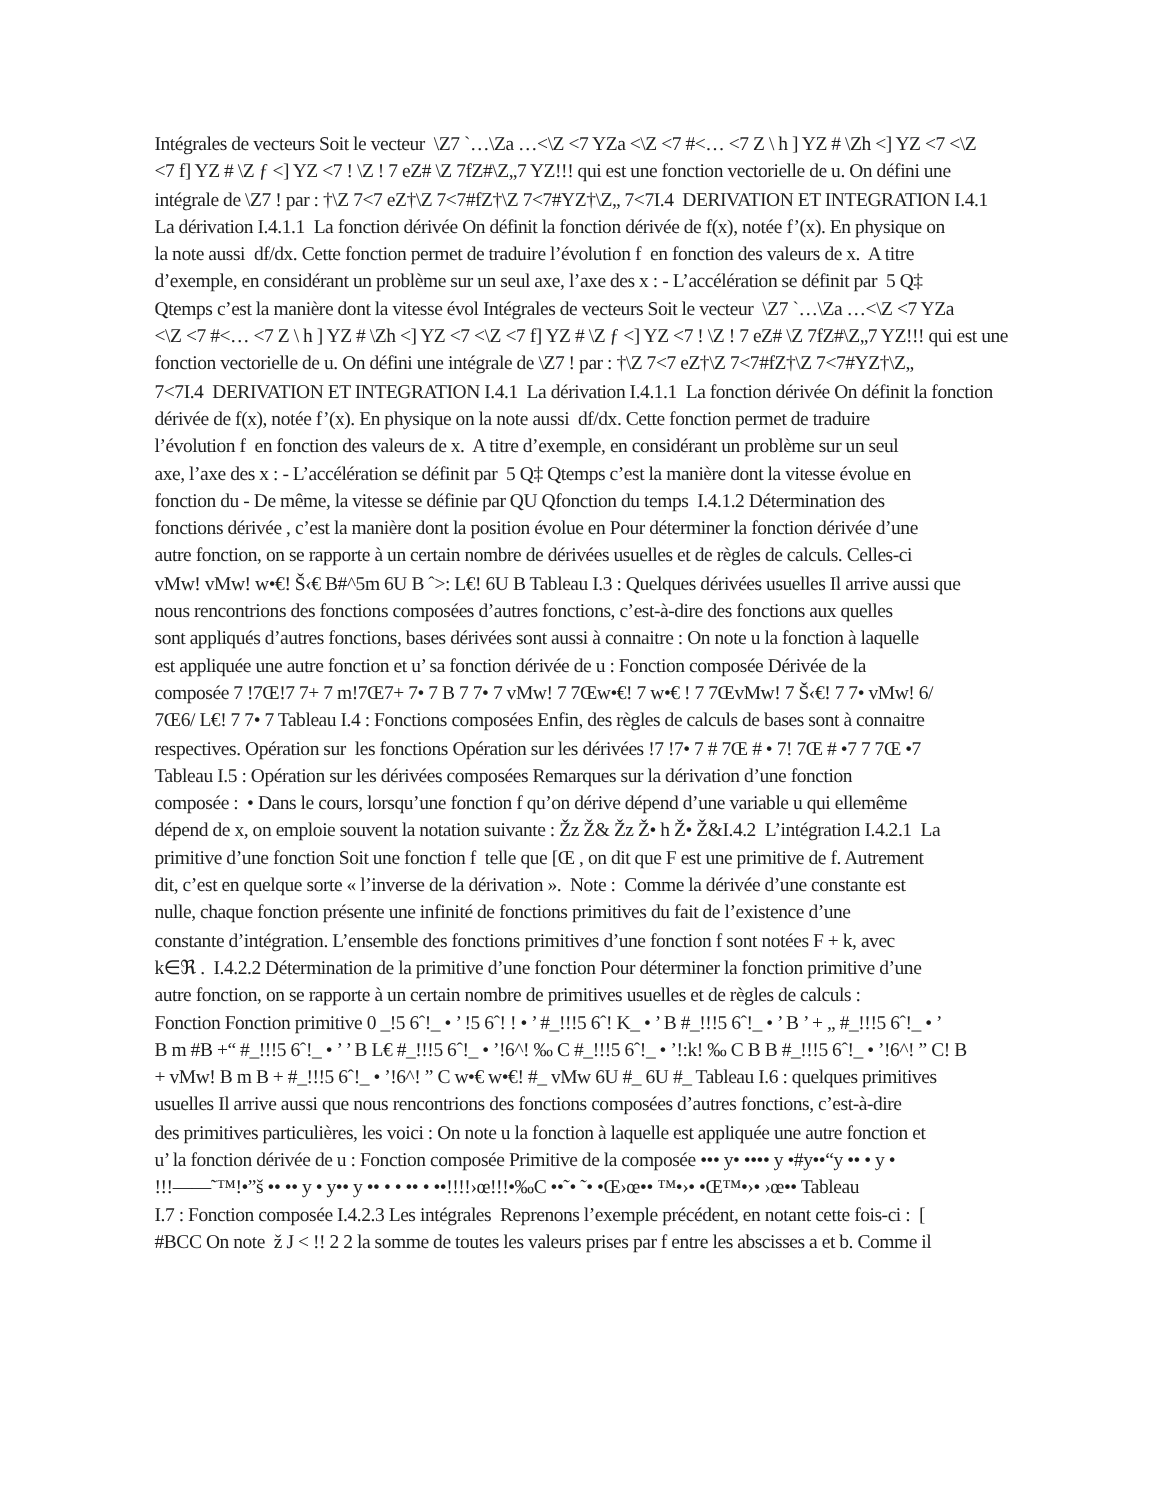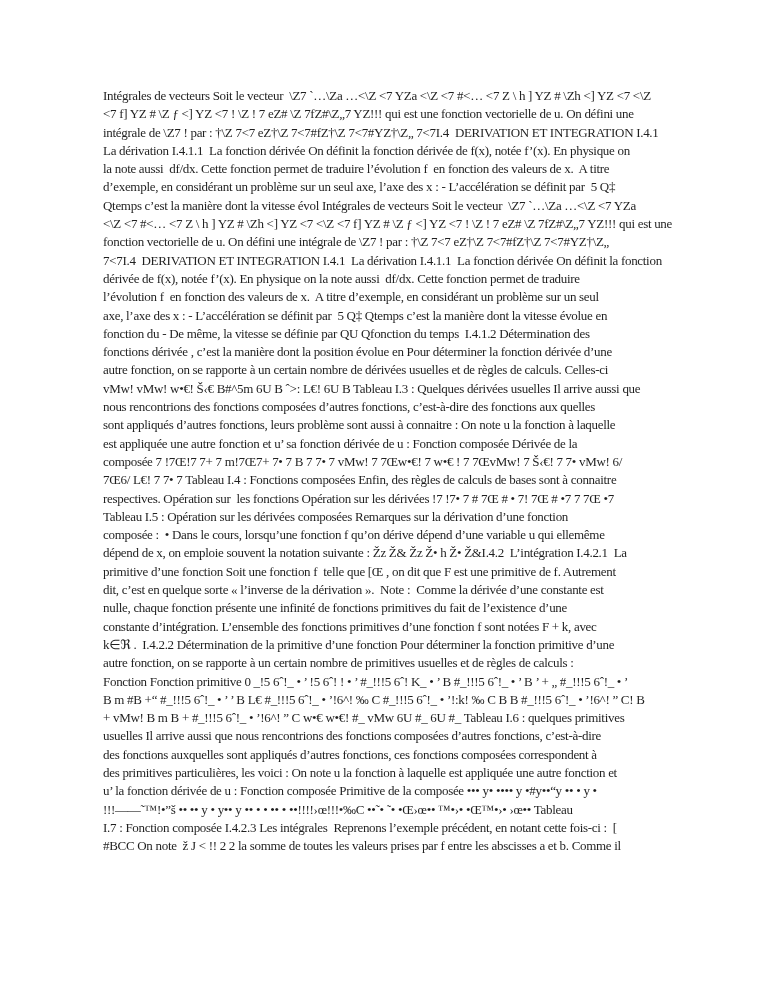--- a/index.html
+++ b/index.html
@@ -47,38 +47,37 @@
       <div class="line">fonction vectorielle de u. On défini une intégrale de \Z7 ! par : †\Z 7&lt;7 eZ†\Z 7&lt;7#fZ†\Z 7&lt;7#YZ†\Z„</div>
       <div class="line">7&lt;7I.4  DERIVATION ET INTEGRATION I.4.1  La dérivation I.4.1.1  La fonction dérivée On définit la fonction</div>
       <div class="line">dérivée de f(x), notée f’(x). En physique on la note aussi  df/dx. Cette fonction permet de traduire</div>
       <div class="line">l’évolution f  en fonction des valeurs de x.  A titre d’exemple, en considérant un problème sur un seul</div>
       <div class="line">axe, l’axe des x : - L’accélération se définit par  5 Q‡ Qtemps c’est la manière dont la vitesse évolue en</div>
       <div class="line">fonction du - De même, la vitesse se définie par QU Qfonction du temps  I.4.1.2 Détermination des</div>
       <div class="line">fonctions dérivée , c’est la manière dont la position évolue en Pour déterminer la fonction dérivée d’une</div>
       <div class="line">autre fonction, on se rapporte à un certain nombre de dérivées usuelles et de règles de calculs. Celles-ci</div>
       <div class="line">vMw! vMw! w•€! Š‹€ B#^5m 6U B ˆ&gt;: L€! 6U B Tableau I.3 : Quelques dérivées usuelles Il arrive aussi que</div>
       <div class="line">nous rencontrions des fonctions composées d’autres fonctions, c’est-à-dire des fonctions aux quelles</div>
-      <div class="line">sont appliqués d’autres fonctions, leurs problème sont aussi à connaitre : On note u la fonction à laquelle</div>
+      <div class="line">sont appliqués d’autres fonctions, bases dérivées sont aussi à connaitre : On note u la fonction à laquelle</div>
       <div class="line">est appliquée une autre fonction et u’ sa fonction dérivée de u : Fonction composée Dérivée de la</div>
       <div class="line">composée 7 !7Œ!7 7+ 7 m!7Œ7+ 7• 7 B 7 7• 7 vMw! 7 7Œw•€! 7 w•€ ! 7 7ŒvMw! 7 Š‹€! 7 7• vMw! 6/</div>
       <div class="line">7Œ6/ L€! 7 7• 7 Tableau I.4 : Fonctions composées Enfin, des règles de calculs de bases sont à connaitre</div>
       <div class="line">respectives. Opération sur  les fonctions Opération sur les dérivées !7 !7• 7 # 7Œ # • 7! 7Œ # •7 7 7Œ •7</div>
       <div class="line">Tableau I.5 : Opération sur les dérivées composées Remarques sur la dérivation d’une fonction</div>
       <div class="line">composée :  • Dans le cours, lorsqu’une fonction f qu’on dérive dépend d’une variable u qui ellemême</div>
       <div class="line">dépend de x, on emploie souvent la notation suivante : Žz Ž&amp; Žz Ž• h Ž• Ž&amp;I.4.2  L’intégration I.4.2.1  La</div>
       <div class="line">primitive d’une fonction Soit une fonction f  telle que [Œ , on dit que F est une primitive de f. Autrement</div>
       <div class="line">dit, c’est en quelque sorte « l’inverse de la dérivation ».  Note :  Comme la dérivée d’une constante est</div>
       <div class="line">nulle, chaque fonction présente une infinité de fonctions primitives du fait de l’existence d’une</div>
       <div class="line">constante d’intégration. L’ensemble des fonctions primitives d’une fonction f sont notées F + k, avec</div>
       <div class="line">k∈ℜ .  I.4.2.2 Détermination de la primitive d’une fonction Pour déterminer la fonction primitive d’une</div>
       <div class="line">autre fonction, on se rapporte à un certain nombre de primitives usuelles et de règles de calculs :</div>
       <div class="line">Fonction Fonction primitive 0 _!5 6ˆ!_ • ’ !5 6ˆ! ! • ’ #_!!!5 6ˆ! K_ • ’ B #_!!!5 6ˆ!_ • ’ B ’ + „ #_!!!5 6ˆ!_ • ’</div>
       <div class="line">B m #B +“ #_!!!5 6ˆ!_ • ’ ’ B L€ #_!!!5 6ˆ!_ • ’!6^! ‰ C #_!!!5 6ˆ!_ • ’!:k! ‰ C B B #_!!!5 6ˆ!_ • ’!6^! ” C! B</div>
       <div class="line">+ vMw! B m B + #_!!!5 6ˆ!_ • ’!6^! ” C w•€ w•€! #_ vMw 6U #_ 6U #_ Tableau I.6 : quelques primitives</div>
       <div class="line">usuelles Il arrive aussi que nous rencontrions des fonctions composées d’autres fonctions, c’est-à-dire</div>
-      <div class="line">des fonctions auxquelles sont appliqués d’autres fonctions, ces fonctions composées correspondent à</div>
       <div class="line">des primitives particulières, les voici : On note u la fonction à laquelle est appliquée une autre fonction et</div>
       <div class="line">u’ la fonction dérivée de u : Fonction composée Primitive de la composée ••• y• •••• y •#y••“y •• • y •</div>
       <div class="line">!!!——˜™!•”š •• •• y • y•• y •• • • •• • ••!!!!›œ!!!•‰C ••˜• ˜• •Œ›œ•• ™•›• •Œ™•›• ›œ•• Tableau</div>
       <div class="line">I.7 : Fonction composée I.4.2.3 Les intégrales  Reprenons l’exemple précédent, en notant cette fois-ci :  [</div>
       <div class="line">#BCC On note  ž J &lt; !! 2 2 la somme de toutes les valeurs prises par f entre les abscisses a et b. Comme il</div>
     </div>
 </div>
 
 </body></html>

